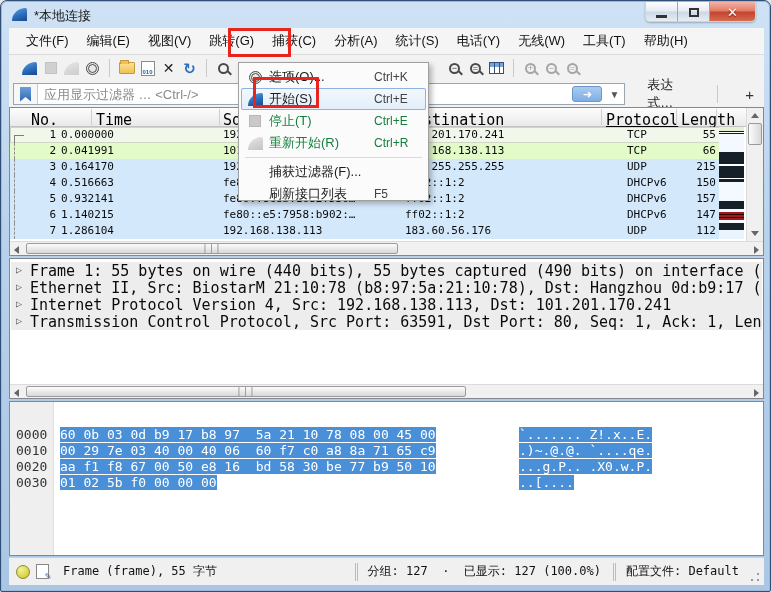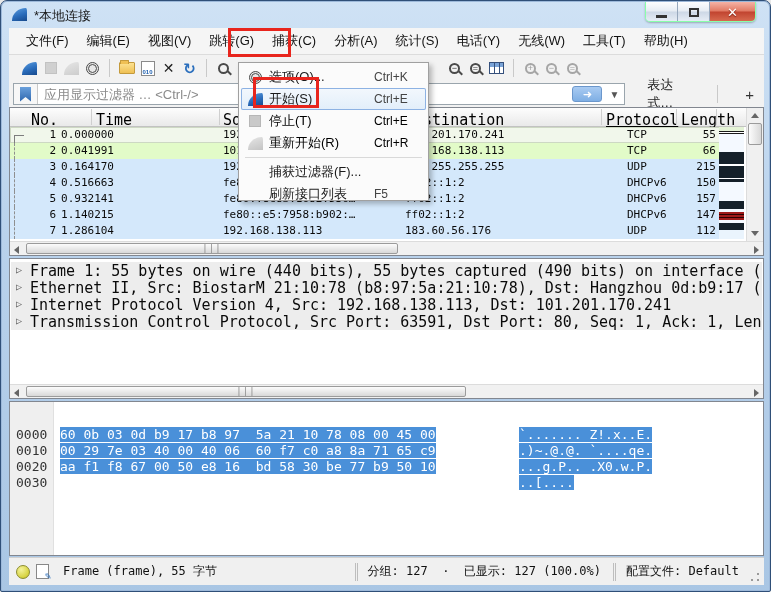--- a/index.html
+++ b/index.html
@@ -150,21 +150,21 @@
       radial-gradient(circle at 9px 9px,#9a9a9a 1.2px,transparent 1.5px),
       radial-gradient(circle at 3px 9px,#9a9a9a 1.2px,transparent 1.5px); }
 
   
   .capture-menu{ position:absolute; left:237px; top:61px; width:191px; height:139px; background:#fbfbfb;
     border:1px solid #a0a0a0; box-shadow:3px 3px 5px rgba(0,0,0,.25); z-index:50; padding-top:3px; }
   .cm-item{ position:relative; height:22px; display:flex; align-items:center; font-size:13px; color:#1a1a1a; margin:0 2px; }
   .cm-item .ic{ width:28px; display:flex; justify-content:center; }
   .cm-item .lbl{ flex:1; }
   .cm-item .sc{ width:52px; color:#444; font-size:12px; }
-  .cm-item.disabled .lbl,.cm-item.disabled .sc{ color:#000000; }
+  .cm-item.disabled .lbl,.cm-item.disabled .sc{ color:#15803d; }
   .cm-item.hilite{ background:linear-gradient(180deg,#f3f8fd,#e2eefa); box-shadow:inset 0 0 0 1px #8db2e3; border-radius:2px; }
   .cm-sep{ height:1px; background:#d9d9d9; margin:3px 6px; }
 
   
   .red-box{ position:absolute; border:3px solid #e8251d; z-index:100; }
   .rb-capture{ left:227px; top:27px; width:63px; height:29px; }
   .rb-start{ left:252px; top:76px; width:66px; height:31px; }
 </style>
 </head>
 <body>
@@ -370,21 +370,21 @@
     <div class="hexrow" style="top:10px">
       <span class="off">0000</span><span class="bytes">60 0b 03 0d b9 17 b8 97  5a 21 10 78 08 00 45 00</span><span class="ascii">`....... Z!.x..E.</span>
     </div>
     <div class="hexrow" style="top:26px">
       <span class="off">0010</span><span class="bytes">00 29 7e 03 40 00 40 06  60 f7 c0 a8 8a 71 65 c9</span><span class="ascii">.)~.@.@. `....qe.</span>
     </div>
     <div class="hexrow" style="top:42px">
       <span class="off">0020</span><span class="bytes">aa f1 f8 67 00 50 e8 16  bd 58 30 be 77 b9 50 10</span><span class="ascii">...g.P.. .X0.w.P.</span>
     </div>
     <div class="hexrow" style="top:58px">
-      <span class="off">0030</span><span class="ascii">..[....</span>
+      <span class="off">0030</span><span class="bytes">01 02 5b f0 00 00 00</span><span class="ascii">..[....</span>
     </div>
   </div>
 
   <div class="statusbar mono">
     <span class="expert-dot"></span>
     <span class="note-icon"></span>
     <span class="sb-left-text">Frame (frame), 55 字节</span>
     <span class="sb-right">
       <span class="sb-sep"></span>
       <span class="sb-sec">分组: 127  ·  已显示: 127 (100.0%)</span>

